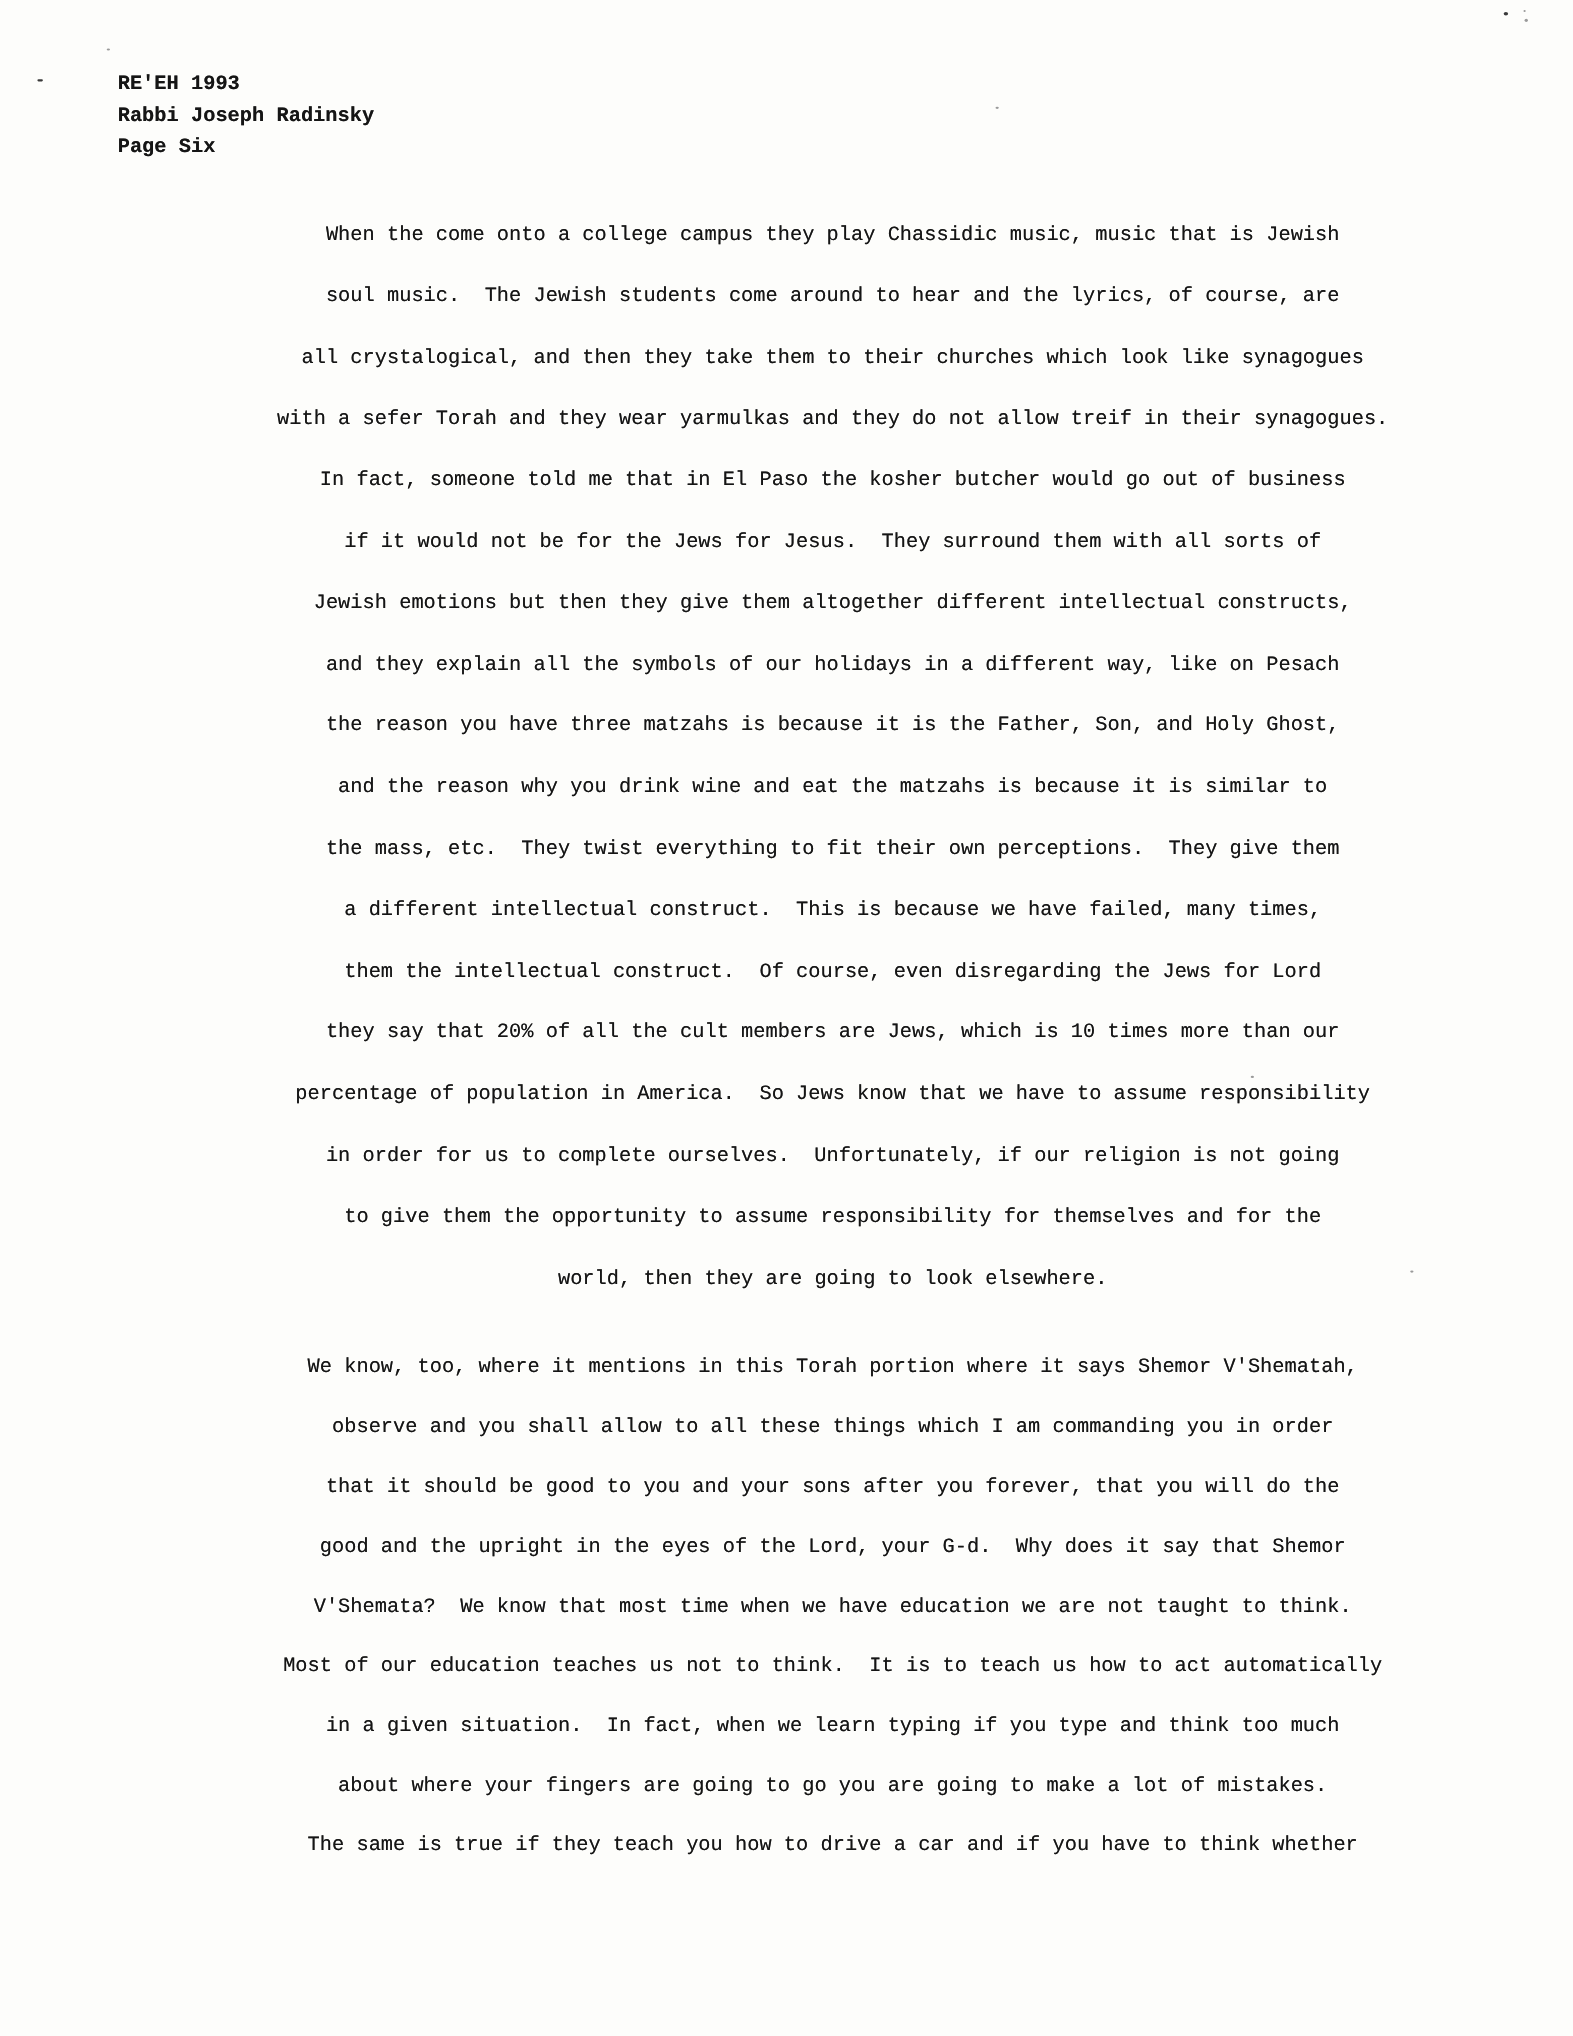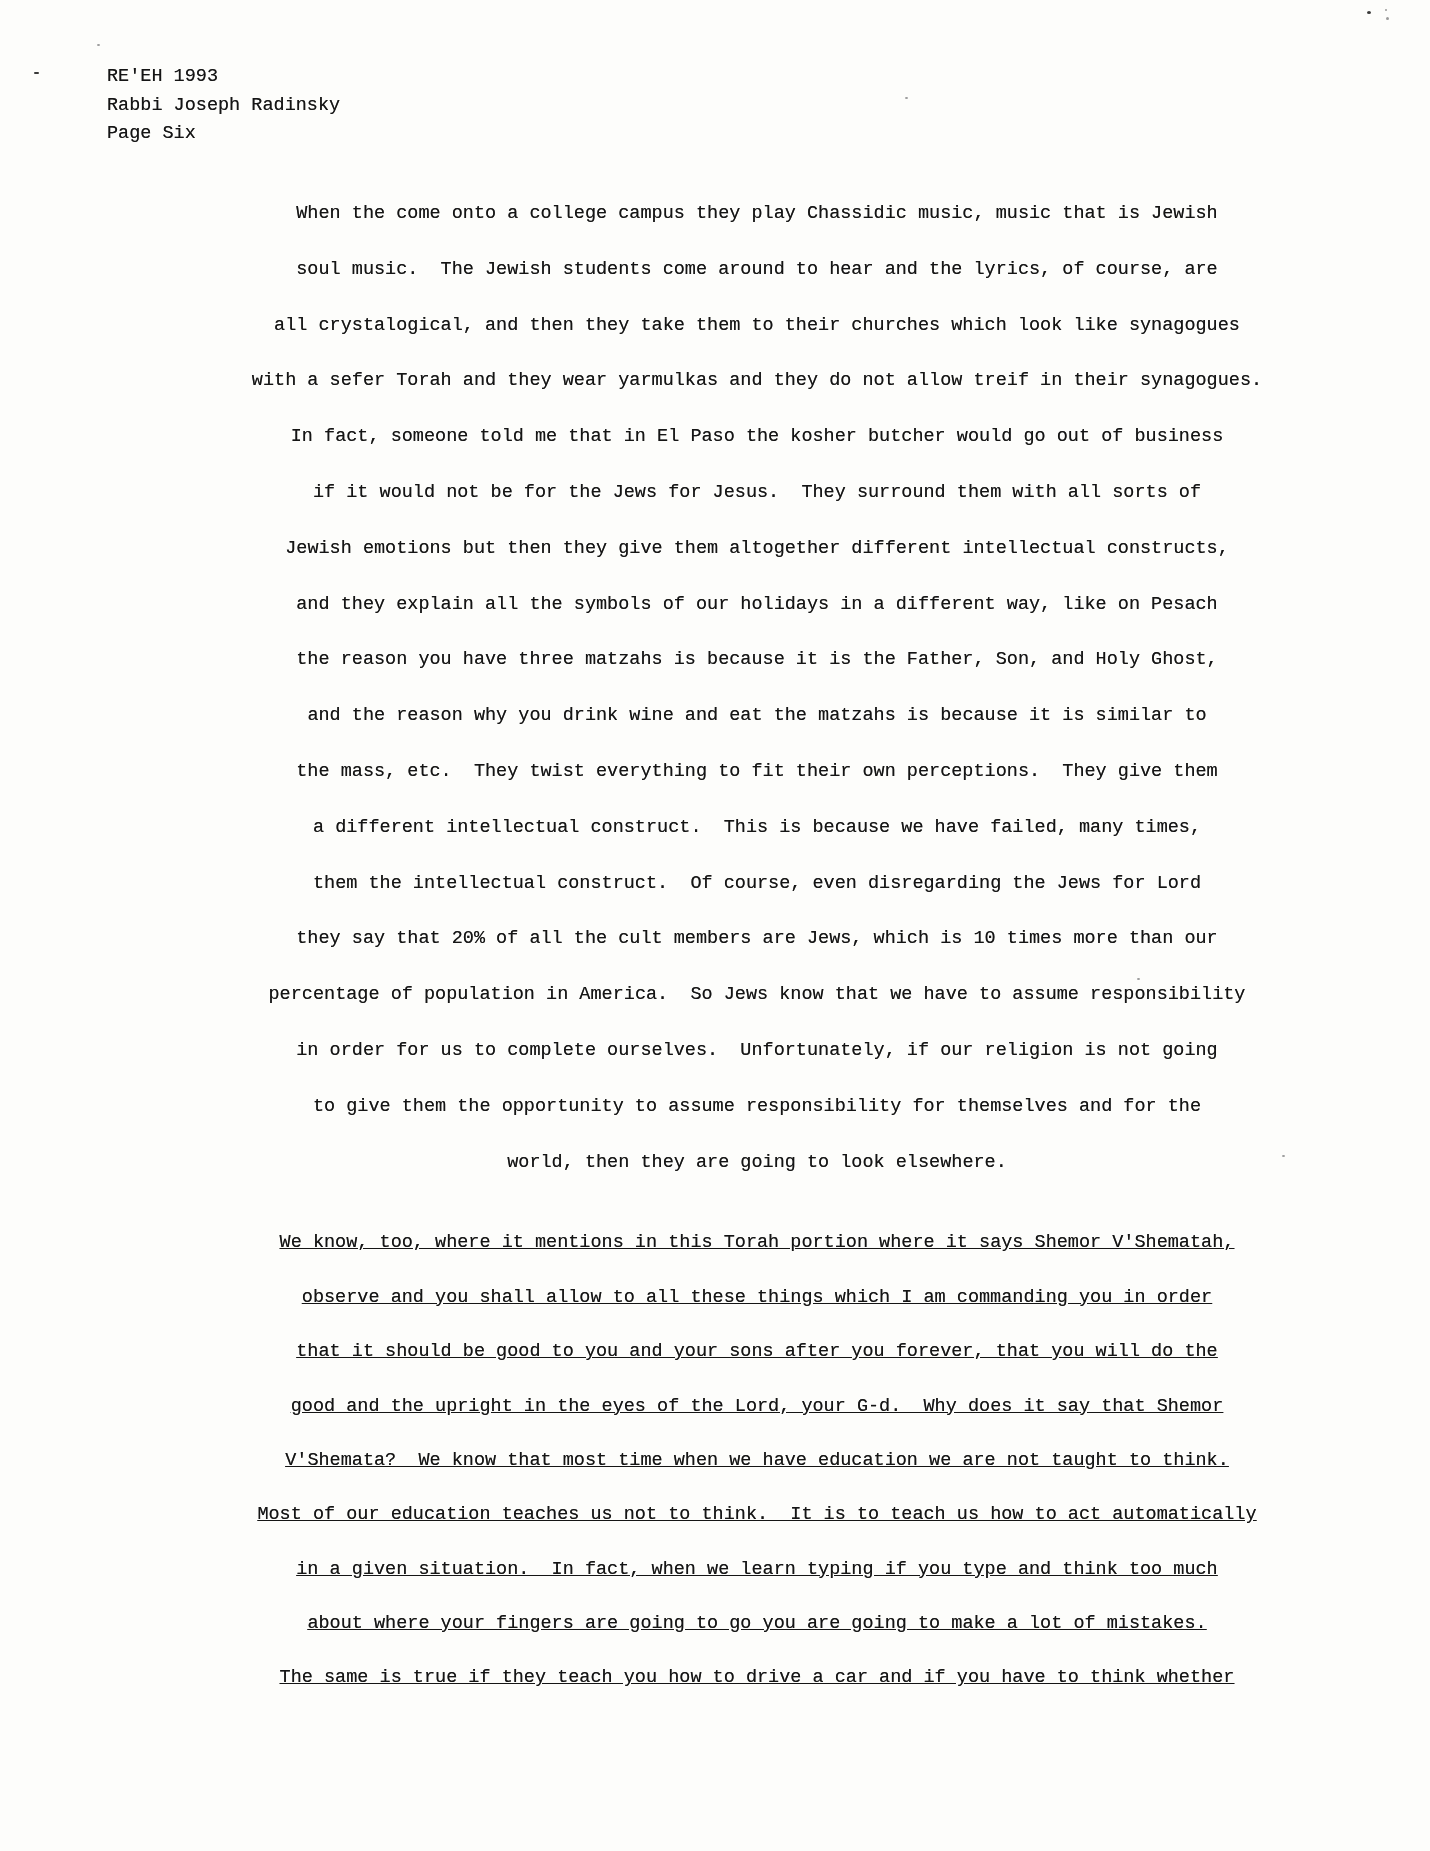--- a/index.html
+++ b/index.html
@@ -12,39 +12,39 @@
     color: #151515;
     overflow: hidden;
     text-shadow: 0 0 0.45px rgba(10,10,10,0.65);
   }
   .header {
     position: absolute;
     left: 107px;
     top: 63px;
     font-size: 18.5px;
     line-height: 28.5px;
+    font-weight: bold;
   }
   .header div { white-space: pre; }
   .body {
     position: absolute;
     left: 107px;
     top: 186px;
     width: 1300px;
     font-size: 18.5px;
     text-align: center;
   }
   .para .line {
     white-space: pre;
     height: 55.8px;
     line-height: 55.8px;
   }
   .para.tight .line {
     height: 54.4px;
     line-height: 54.4px;
-    text-decoration: underline;
   }
   .para + .para { margin-top: 26px; }
   .speck {
     position: absolute;
     background: #3a3a3a;
     border-radius: 50%;
   }
   .speck.faint { background: #9a9a9a; }
 </style>
 </head>

